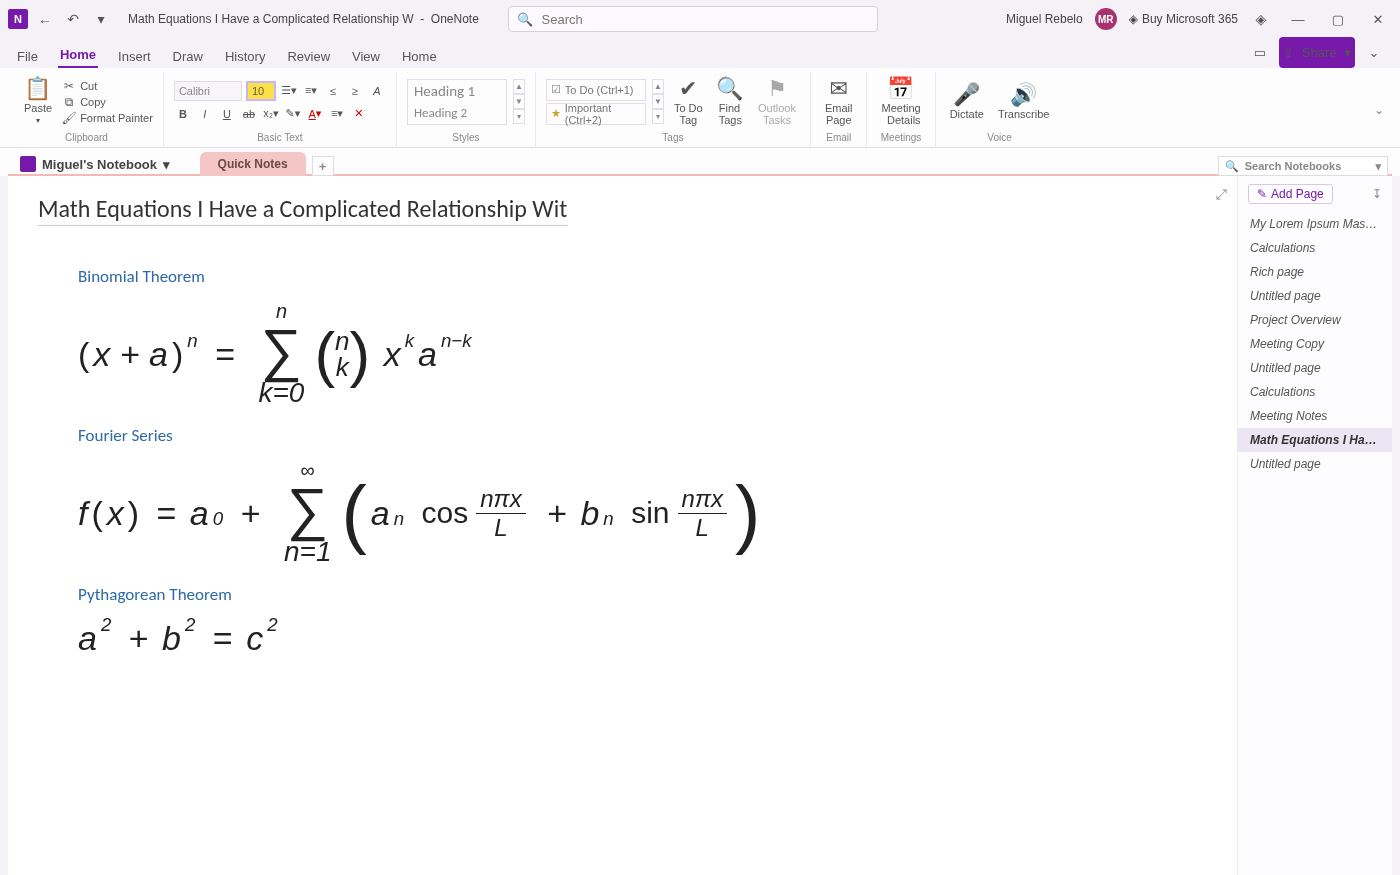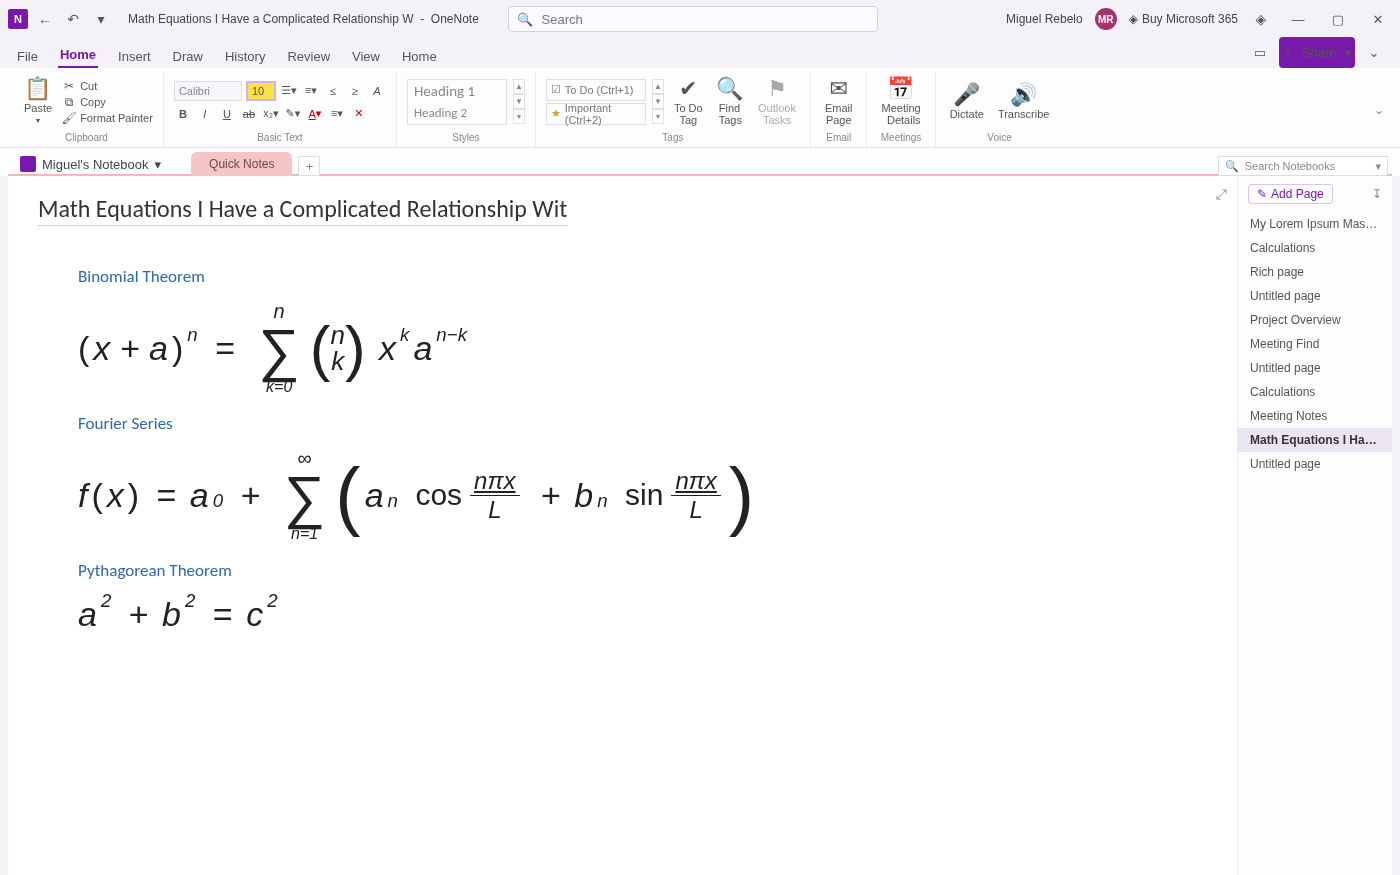--- a/index.html
+++ b/index.html
@@ -45,21 +45,21 @@
 
 .styles-box { width: 100px; display: flex; flex-direction: column; border: 1px solid #e2dde8; }
 .styles-box div { height: 22px; display: flex; align-items: center; padding-left: 6px; font-size: 13px; color: #888; font-family: Calibri, sans-serif; cursor: pointer; }
 .styles-box div:first-child { font-size: 15px; }
 .spinner-col { display: flex; flex-direction: column; }
 .spinner-col span { width: 12px; height: 15px; border: 1px solid #e2dde8; font-size: 8px; display: flex; align-items: center; justify-content: center; color: #888; cursor: pointer; }
 
 .tag-opt { width: 100px; height: 22px; border: 1px solid #e2dde8; display: flex; align-items: center; padding: 0 4px; font-size: 11px; color: #777; gap: 4px; cursor: pointer; }
 
 
-.notebook-bar { height: 28px; background: #fdfdfe; display: flex; align-items: end; padding-left: 10px; position: relative; }
+.notebook-bar { height: 28px; background: #fdfdfe; display: flex; align-items: end; padding-left: 10px; position: relative; font-weight: bold; }
 .pink-line { position: absolute; left: 8px; right: 8px; bottom: 0; height: 2px; background: #f3b9b9; }
 .nb-btn { display: flex; align-items: center; gap: 6px; font-size: 13px; color: #444; padding: 4px 10px; cursor: pointer; z-index: 2; }
 .nb-ico { width: 16px; height: 16px; background: #7719aa; border-radius: 2px; }
 .section-tab { background: #f5c6c6; border-radius: 6px 6px 0 0; padding: 5px 18px; font-size: 12px; color: #6a4848; margin-left: 20px; z-index: 2; cursor: pointer; }
 .add-tab { width: 22px; height: 20px; border: 1px solid #ddd; background: #fff; margin-left: 6px; display: flex; align-items: center; justify-content: center; font-size: 13px; color: #888; z-index: 2; cursor: pointer; }
 .nb-search { margin-left: auto; margin-right: 12px; width: 170px; height: 20px; border: 1px solid #ddd; background: #fff; display: flex; align-items: center; padding: 0 6px; font-size: 11px; color: #888; gap: 6px; z-index: 2; }
 
 
 .main { position: absolute; top: 176px; bottom: 0; left: 8px; right: 8px; background: #fff; display: flex; }
 .page { flex: 1; padding: 18px 30px; overflow: hidden; position: relative; }
@@ -68,40 +68,40 @@
 .meta .date { background: #e9e4ef; padding: 1px 4px; }
 .meta .cal-ico { width: 14px; height: 14px; border: 1px solid #aaa; border-radius: 2px; }
 
 .content { margin-top: 40px; margin-left: 40px; font-family: Cambria, Georgia, serif; color: #222; }
 .subhead { color: #2e6aa8; font-size: 17px; font-family: Calibri, sans-serif; margin: 14px 0; }
 .eq { font-size: 34px; font-style: italic; display: flex; align-items: center; gap: 4px; margin: 10px 0 18px; }
 .upright { font-style: normal; }
 .sum { display: inline-flex; flex-direction: column; align-items: center; line-height: 1; margin: 0 6px; }
 .sum .above { font-size: 20px; }
 .sum .sigma { font-size: 58px; font-style: normal; }
-.sum .below { font-size: 16px; }
+.sum .below { font-size: 28px; }
 .binom { display: inline-flex; align-items: center; }
 .binom .paren { font-size: 62px; font-style: normal; line-height: 0.8; }
 .binom .stack { display: inline-flex; flex-direction: column; align-items: center; font-size: 26px; line-height: 1; }
 sup { font-size: 0.55em; position: relative; top: -0.7em; }
 sub { font-size: 0.55em; position: relative; bottom: -0.3em; }
 .frac { display: inline-flex; flex-direction: column; align-items: center; font-size: 24px; line-height: 1; margin: 0 4px; }
-.frac .num { border-bottom: 1.5px solid #222; padding: 0 4px 2px; text-decoration: underline; }
+.frac .num { border-bottom: 1.5px solid #222; padding: 0 4px 2px; }
 .frac .den { padding-top: 2px; }
 .bigparen { font-size: 76px; font-style: normal; line-height: 0.7; }
 
 .expand-ico { position: absolute; top: 10px; right: 10px; font-size: 14px; color: #888; cursor: pointer; }
 
 
 .pagelist { width: 155px; border-left: 1px solid #eee; background: #fdfcfe; display: flex; flex-direction: column; }
 .pagelist-head { display: flex; align-items: center; justify-content: space-between; padding: 8px 10px; }
 .add-page { color: #7719aa; font-size: 12px; border: 1px solid #d8c8e8; border-radius: 3px; padding: 2px 8px; display: flex; align-items: center; gap: 4px; cursor: pointer; }
 .sort-ico { font-size: 12px; color: #888; cursor: pointer; }
 .pagelist-items { flex: 1; overflow: hidden; }
-.pl-item { font-size: 12px; color: #555; padding: 5px 12px; cursor: pointer; white-space: nowrap; overflow: hidden; text-overflow: ellipsis; }
+.pl-item { font-size: 12px; color: #555; padding: 5px 12px; cursor: pointer; white-space: nowrap; overflow: hidden; text-overflow: ellipsis; font-style: italic; }
 .pl-item.active { background: #ece5f3; font-weight: 600; color: #333; }
 </style>
 </head>
 <body>
 
 <div class="titlebar">
   <div class="left">
     <div class="app-icon">N</div>
     <div class="tb-btn">←</div>
     <div class="tb-btn">↶</div>
@@ -381,21 +381,21 @@
         <span>Add Page</span>
       </div>
       <span class="sort-ico">↧</span>
     </div>
     <div class="pagelist-items" id="pl-items">
         <div class="pl-item">My Lorem Ipsum Mashup</div>
         <div class="pl-item">Calculations</div>
         <div class="pl-item">Rich page</div>
         <div class="pl-item">Untitled page</div>
         <div class="pl-item">Project Overview</div>
-        <div class="pl-item">Meeting Find</div>
+        <div class="pl-item">Meeting Copy</div>
         <div class="pl-item">Untitled page</div>
         <div class="pl-item">Calculations</div>
         <div class="pl-item">Meeting Notes</div>
         <div class="pl-item active">Math Equations I Have a ...</div>
         <div class="pl-item">Untitled page</div>
       </div>
   </div>
 </div>
 
 </body></html>

